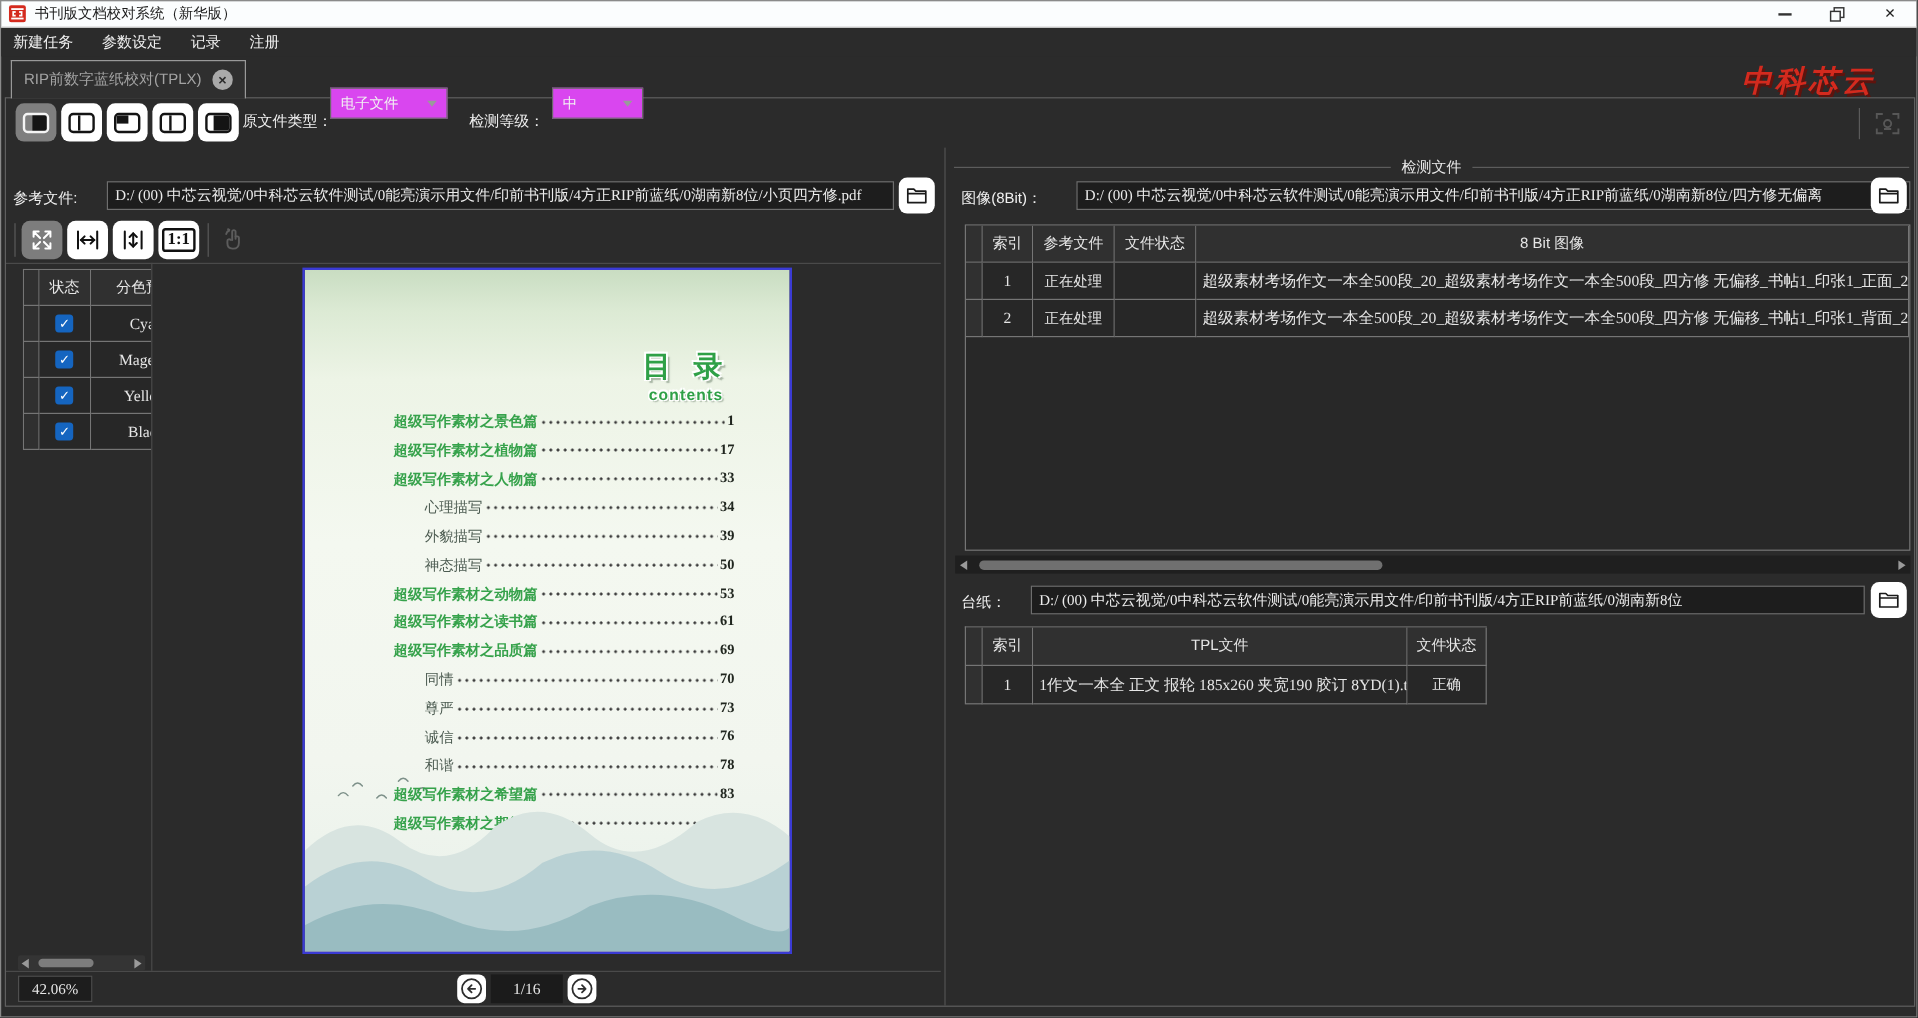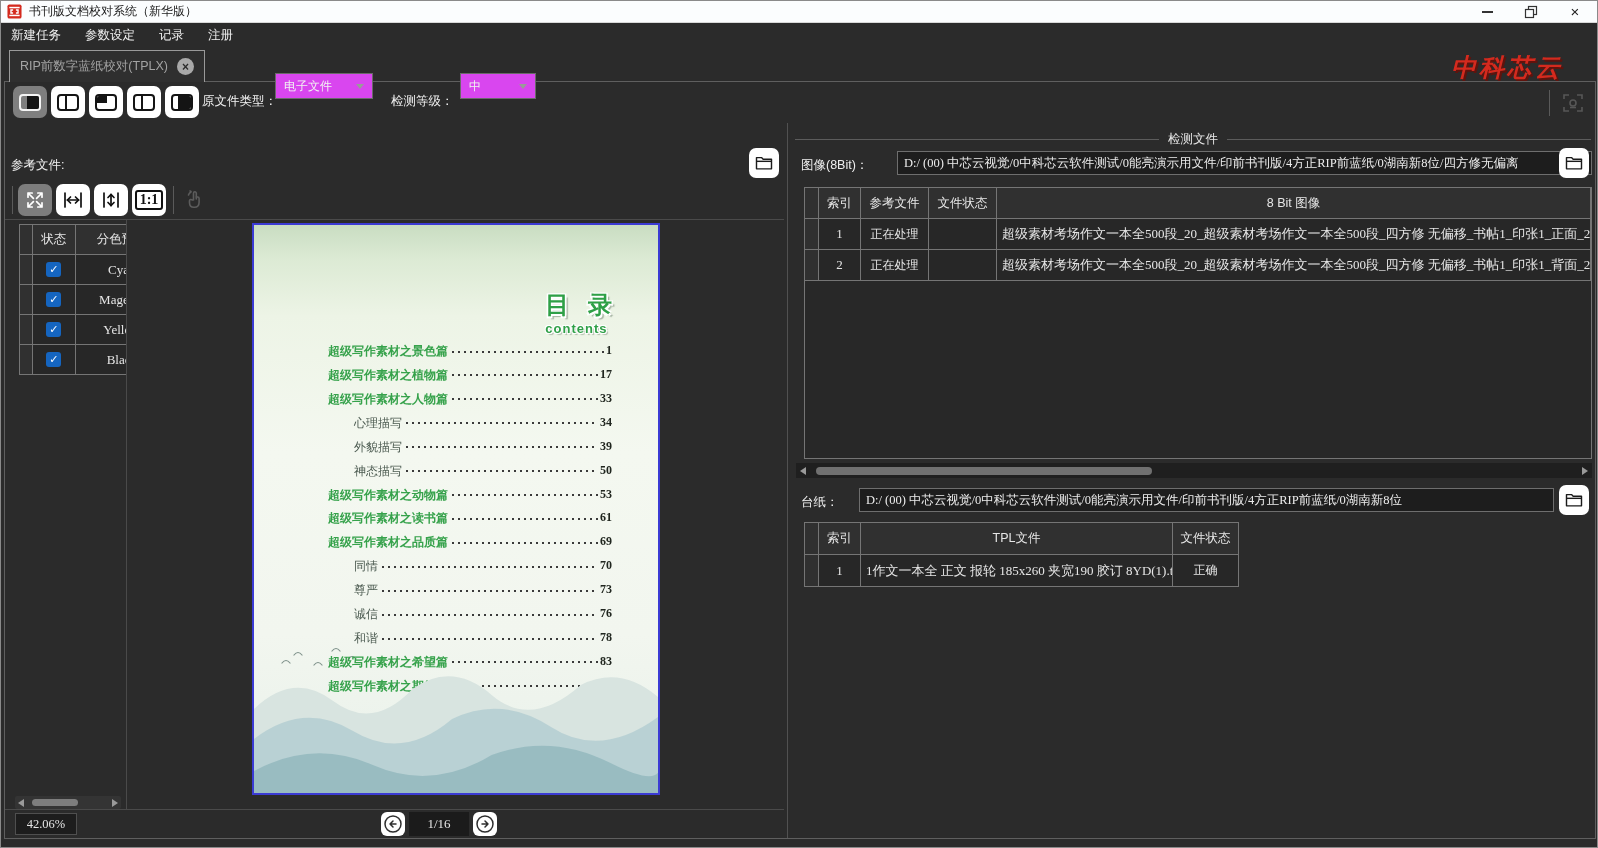--- a/index.html
+++ b/index.html
@@ -79,21 +79,21 @@
   .tri-l{width:0;height:0;border-top:4px solid transparent;border-bottom:4px solid transparent;border-right:6px solid #9a9a9a}
   .tri-r{width:0;height:0;border-top:4px solid transparent;border-bottom:4px solid transparent;border-left:6px solid #9a9a9a;margin-left:auto}
   .mini-thumb{width:46px;height:7px;background:#7d7d7d;border-radius:4px;margin-left:8px}
 
   
   .pv-vline{position:absolute;left:125px;top:218px;width:1px;height:590px;background:#4a4a4a}
   .pv-hline-top{position:absolute;left:4px;top:218px;width:779px;height:1px;background:#4a4a4a}
   .pv-hline-bot{position:absolute;left:4px;top:808px;width:779px;height:1px;background:#4a4a4a}
   .page{position:absolute;left:251px;top:222px;width:408px;height:572px;border:2px solid #3b3bd4;overflow:hidden;
         background:linear-gradient(180deg,#c9ddc2 0,#dcead4 6%,#edf4e6 16%,#f4f8f0 40%,#f2f6ef 72%,#e8f1ea 100%)}
-  .mulu{position:absolute;right:40px;top:64px;text-align:left}
+  .mulu{position:absolute;right:50px;top:64px;text-align:center}
   .mulu-title{font-size:24px;font-weight:bold;letter-spacing:6px;color:#2fa047;
       text-shadow:-1.5px -1.5px 0 #fff,1.5px -1.5px 0 #fff,-1.5px 1.5px 0 #fff,1.5px 1.5px 0 #fff,3px 3px 1px rgba(110,130,110,.55)}
   .mulu-sub{font-size:13px;font-weight:bold;color:#2fa047;letter-spacing:1px;
       text-shadow:-1px -1px 0 #fff,1px -1px 0 #fff,-1px 1px 0 #fff,1px 1px 0 #fff,2px 2px 1px rgba(110,130,110,.5)}
   .toc{position:absolute;left:74px;right:46px;top:118px;height:352px;display:flex;flex-direction:column;justify-content:space-between}
   .toc-row{display:flex;align-items:flex-start;font-size:12px;font-weight:bold}
   .lv-chapter .toc-label{color:#36a24b}
   .lv-sub{padding-left:26px}
   .lv-sub .toc-label{color:#4c5b51;font-weight:normal}
   .toc-dots{flex:1;align-self:stretch;margin:0 2px;background:radial-gradient(circle,#3a3a3a 1px,transparent 1.4px) left center/6px 6px repeat-x}
@@ -200,20 +200,21 @@
   <div class="vsep" style="left:1548px;top:89px;height:26px"></div>
   <div class="scan-btn">
     <svg width="24" height="24" viewBox="0 0 24 24" fill="none" stroke="#575757" stroke-width="1.6">
       <path d="M3 8 V4 H8 M16 4 H21 V8 M21 16 V20 H16 M8 20 H3 V16"></path>
       <circle cx="12" cy="12" r="3"></circle>
       <path d="M9 16.5 h6"></path>
     </svg>
   </div>
 
   <span class="f-label" style="left:10px;top:156px">参考文件:</span>
+  <div class="f-input" style="left:88px;top:150px;width:656px">D:/ (00) 中芯云视觉/0中科芯云软件测试/0能亮演示用文件/印前书刊版/4方正RIP前蓝纸/0湖南新8位/小页四方修.pdf</div>
   <div class="folder-btn" style="left:748px;top:147px">
     <svg width="20" height="20" viewBox="0 0 24 24" fill="none" stroke="#1b1b1b" stroke-width="1.7" stroke-linejoin="round">
       <path d="M3 19 V5.5 H9 L11 7.5 H21 V19 Z"></path>
         <path d="M3 10 H21"></path>
     </svg>
   </div>
 
   <div class="vsep" style="left:11px;top:185px;height:28px"></div>
   <div class="view-btn sel" style="left:17px;top:183px">
     <svg width="24" height="24" viewBox="0 0 24 24" fill="none" stroke="#fff" stroke-width="1.7" stroke-linecap="round">

